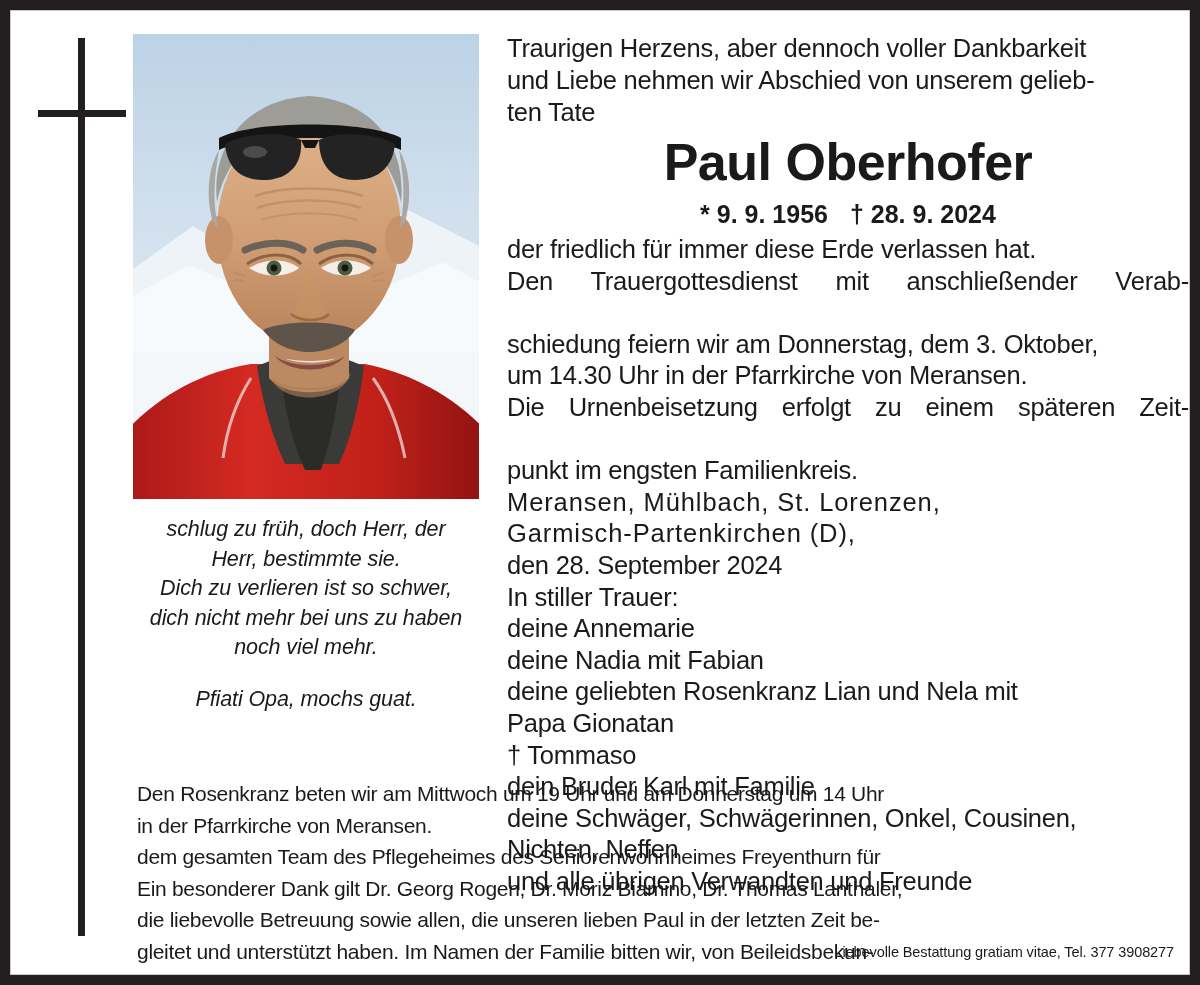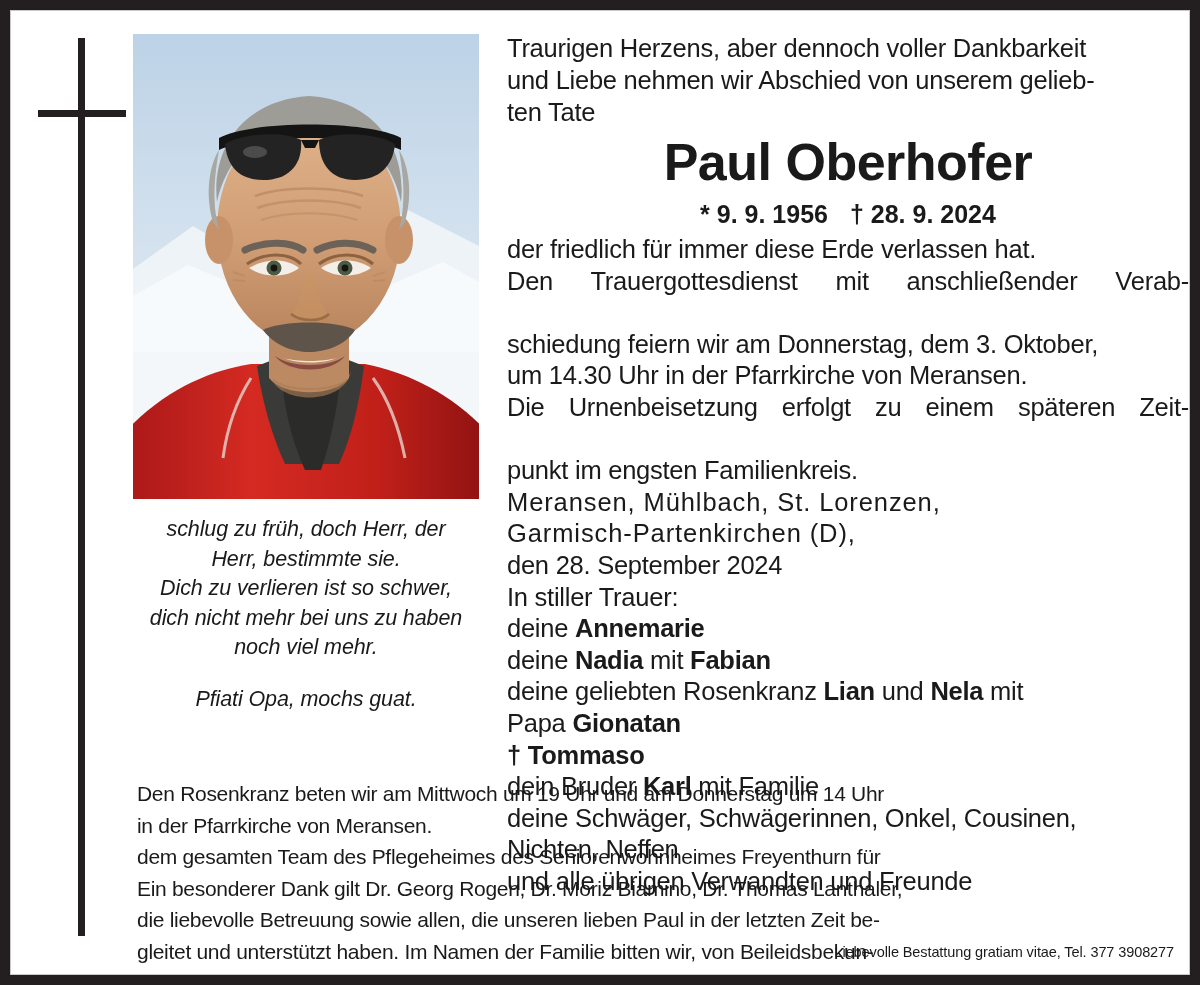--- a/index.html
+++ b/index.html
@@ -138,21 +138,21 @@
   }
   .wide {
     letter-spacing: 0.9px;
   }
   .mourn {
     font-size: 25.5px;
     line-height: 31.6px;
     color: #1a1a1a;
     letter-spacing: -0.25px;
   }
-  .mourn b { font-weight: bold; text-align: center; }
+  .mourn b { font-weight: normal; text-align: center; }
 
   
   .bottom-line {
     font-size: 21px;
     line-height: 31.6px;
     color: #1a1a1a;
     letter-spacing: -0.3px;
   }
 
   .footer {

